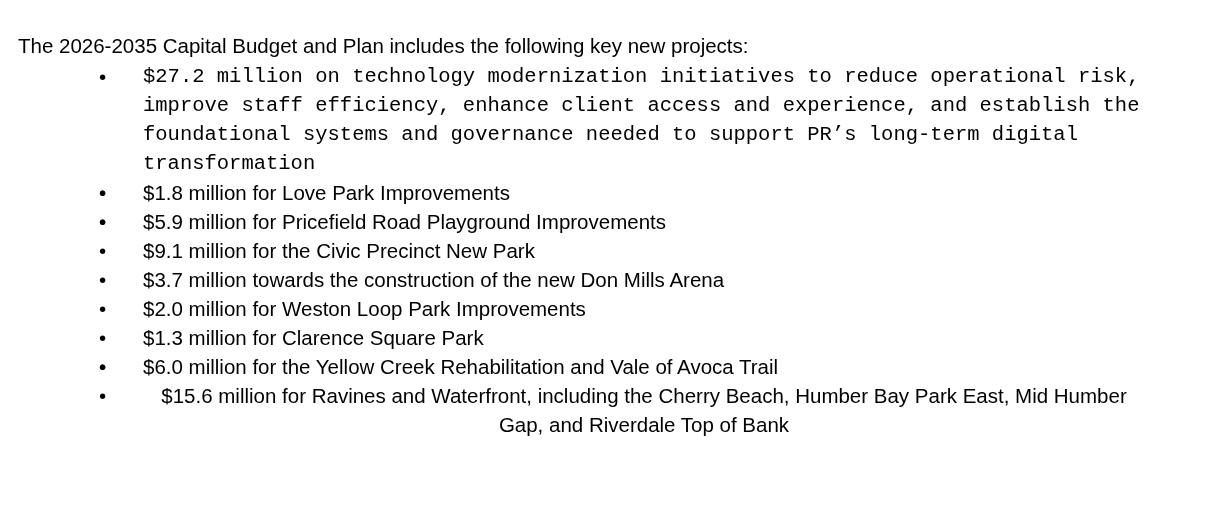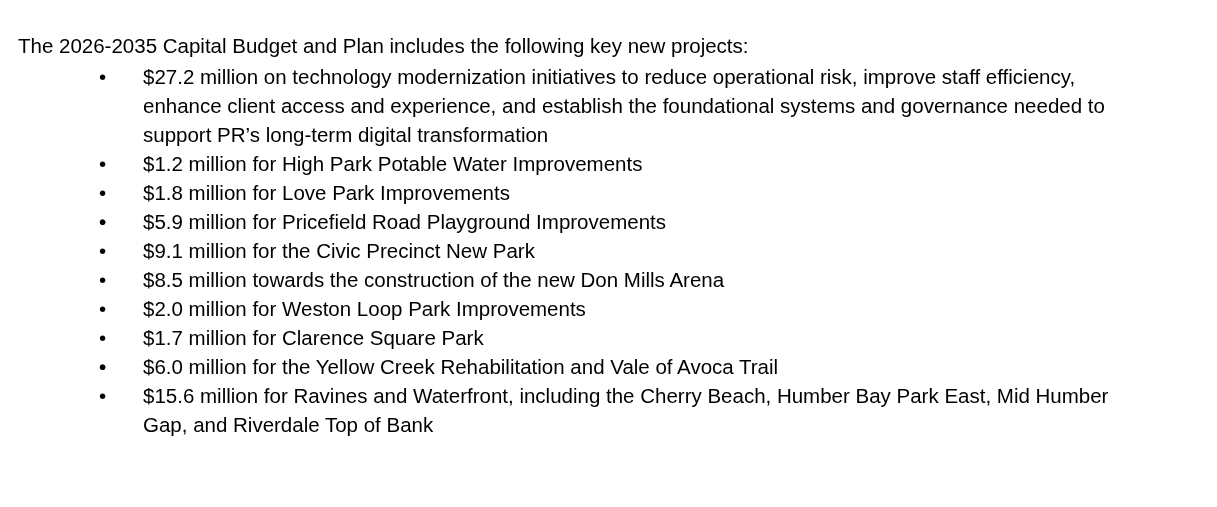--- a/index.html
+++ b/index.html
@@ -53,41 +53,40 @@
     top: 0;
     width: 14px;
     font-size: 20.5px;
     line-height: 29px;
     text-align: left;
   }
   .bullet-text {
     display: block;
   }
   
-  .wrap-wide  { max-width: 1000px; }
-  .wrap-last  { max-width: 1002px; }
+  .wrap-wide  { max-width: 1000px; font-family: Liberation Mono, monospace; }
+  .wrap-last  { max-width: 1002px; text-align: center; }
   .nowrap     { white-space: nowrap; }
 </style>
 </head>
 <body>
 
 <div class="page">
 
   <p class="intro">The 2026-2035 Capital Budget and Plan includes the following key new projects:</p>
 
   <ul class="bullet-list">
 
     <li class="bullet-item">
       <span class="marker">•</span>
       <span class="bullet-text wrap-wide">$27.2 million on technology modernization initiatives to reduce operational risk, improve staff efficiency, enhance client access and experience, and establish the foundational systems and governance needed to support PR’s long-term digital transformation</span>
     </li>
 
     <li class="bullet-item">
       <span class="marker">•</span>
-      <span class="bullet-text nowrap">$1.2 million for High Park Potable Water Improvements</span>
     </li>
 
     <li class="bullet-item">
       <span class="marker">•</span>
       <span class="bullet-text nowrap">$1.8 million for Love Park Improvements</span>
     </li>
 
     <li class="bullet-item">
       <span class="marker">•</span>
     </li>
@@ -97,31 +96,31 @@
       <span class="bullet-text nowrap">$5.9 million for Pricefield Road Playground Improvements</span>
     </li>
 
     <li class="bullet-item">
       <span class="marker">•</span>
       <span class="bullet-text nowrap">$9.1 million for the Civic Precinct New Park</span>
     </li>
 
     <li class="bullet-item">
       <span class="marker">•</span>
-      <span class="bullet-text nowrap">$8.5 million towards the construction of the new Don Mills Arena</span>
+      <span class="bullet-text nowrap">$3.7 million towards the construction of the new Don Mills Arena</span>
     </li>
 
     <li class="bullet-item">
       <span class="marker">•</span>
       <span class="bullet-text nowrap">$2.0 million for Weston Loop Park Improvements</span>
     </li>
 
     <li class="bullet-item">
       <span class="marker">•</span>
-      <span class="bullet-text nowrap">$1.7 million for Clarence Square Park</span>
+      <span class="bullet-text nowrap">$1.3 million for Clarence Square Park</span>
     </li>
 
     <li class="bullet-item">
       <span class="marker">•</span>
     </li>
 
     <li class="bullet-item">
       <span class="marker">•</span>
       <span class="bullet-text nowrap">$6.0 million for the Yellow Creek Rehabilitation and Vale of Avoca Trail</span>
     </li>

